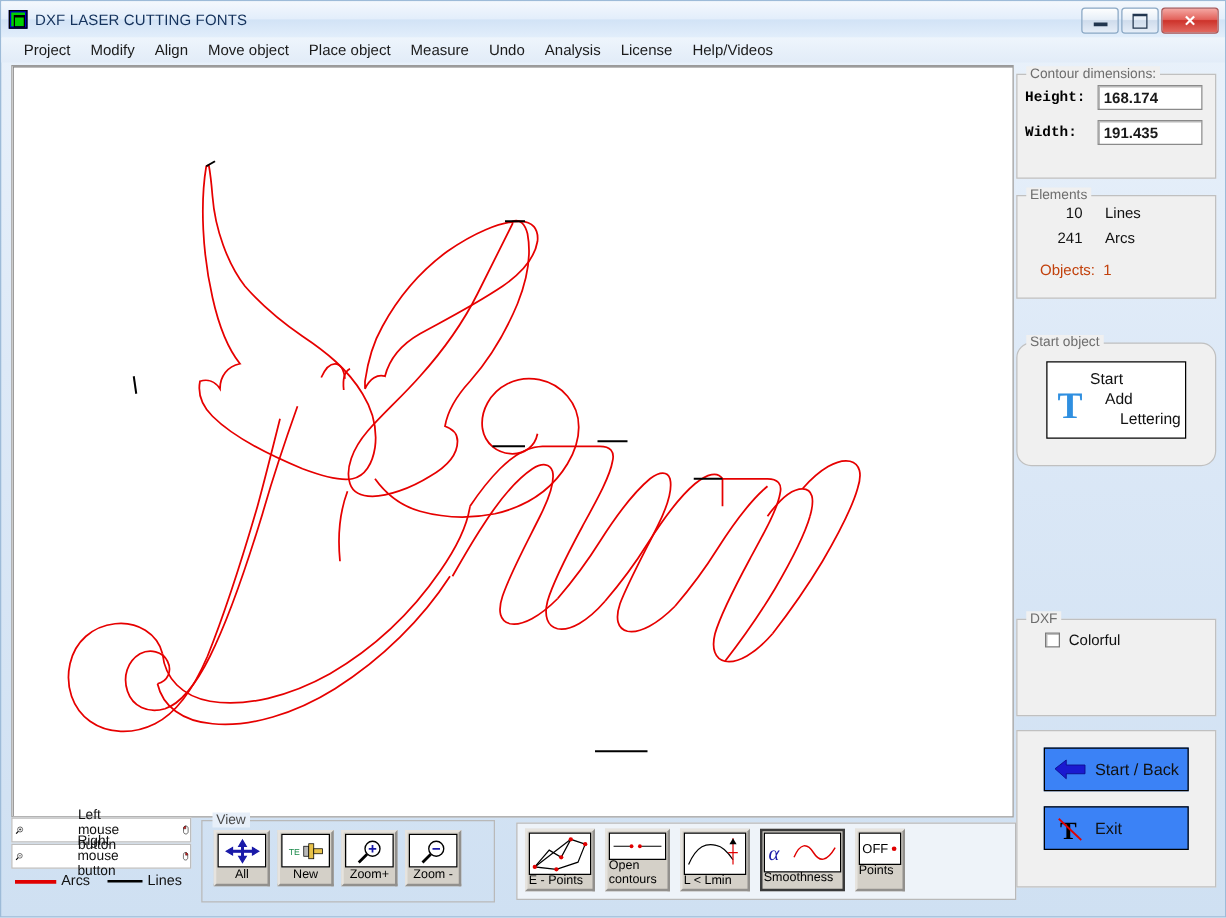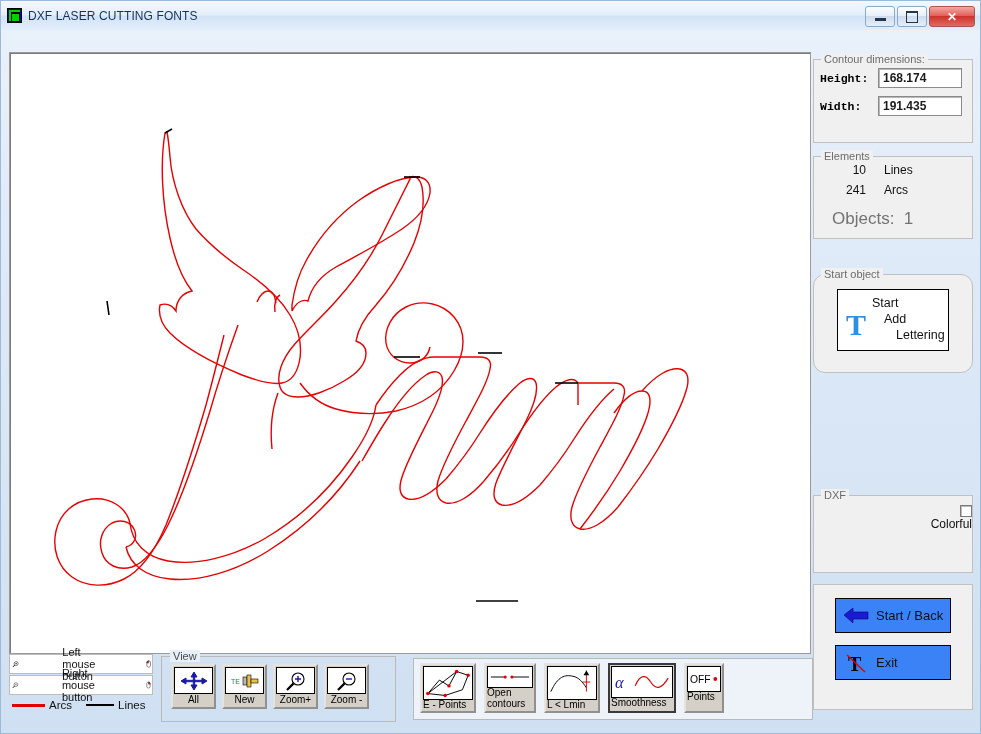--- a/index.html
+++ b/index.html
@@ -134,36 +134,36 @@
   .dim-row{display:flex;align-items:center;margin:8px 0 0 6px;}
   .dim-lbl{font-family:"Liberation Mono",monospace;font-size:11.5px;color:#000;width:58px;font-weight:bold;}
   .dim-input{
     width:84px;height:20px;border:1px solid #8a8a8a;background:#fff;box-sizing:border-box;
     font-size:12px;font-weight:bold;color:#1a1a1a;padding:2px 0 0 4px;
     box-shadow:inset 1px 1px 0 #b8b8b8;
   }
   .el-row{display:flex;margin:6px 0 0 0;}
   .el-num{width:52px;text-align:right;font-size:12px;color:#111;}
   .el-lbl{margin-left:18px;font-size:12px;color:#111;}
-  .objects{margin:12px 0 0 18px;font-size:17px;color:#737373;}
+  .objects{margin:12px 0 0 18px;font-size:12px;color:#c2410c;}
   .big-btn{
     background:#fff;border:1px solid #000;box-sizing:border-box;
     display:flex;align-items:center;position:relative;
   }
   .start-add{
     width:112px;height:62px;margin:14px auto 0 auto;position:relative;
   }
   .start-add .t-glyph{
     position:absolute;left:8px;top:22px;font-size:30px;line-height:26px;
     color:#2f8fe0;font-weight:bold;font-family:"Liberation Serif",serif;
   }
   .start-add .l1{position:absolute;left:34px;top:6px;font-size:12.5px;color:#111;}
   .start-add .l2{position:absolute;left:46px;top:22px;font-size:12.5px;color:#111;}
   .start-add .l3{position:absolute;left:58px;top:38px;font-size:12.5px;color:#111;}
-  .cb-row{display:flex;align-items:flex-end;margin:9px 0 0 22px;flex-direction:column;}
+  .cb-row{display:flex;align-items:center;margin:9px 0 0 22px;}
   .cbx{width:12px;height:12px;border:1px solid #7a7a7a;background:#fff;box-sizing:border-box;
        box-shadow:inset 1px 1px 0 #bdbdbd;}
   .cb-row span{font-size:12px;color:#111;margin-left:7px;}
   .save-btn{
     width:112px;height:36px;margin:7px auto 0 auto;border:1px solid #000;background:#fff;
     display:flex;align-items:center;justify-content:center;gap:10px;box-sizing:border-box;
   }
   .save-btn span{font-size:13px;color:#111;}
   .bottom-grp{
     position:absolute;left:812px;top:583px;width:160px;height:126px;
@@ -189,20 +189,32 @@
       <div class="win-btn">
           <i class="min-glyph"></i>
         </div>
       <div class="win-btn">
           <i class="max-glyph"></i>
         </div>
       <div class="win-btn close">✕</div>
     </div>
   </div>
 
+  <div class="menubar">
+    <div class="menu-item">Project</div>
+    <div class="menu-item">Modify</div>
+    <div class="menu-item">Align</div>
+    <div class="menu-item">Move object</div>
+    <div class="menu-item">Place object</div>
+    <div class="menu-item">Measure</div>
+    <div class="menu-item">Undo</div>
+    <div class="menu-item">Analysis</div>
+    <div class="menu-item">License</div>
+    <div class="menu-item">Help/Videos</div>
+  </div>
 
   <div class="canvas-wrap">
     <svg viewBox="0 0 800 600" xmlns="http://www.w3.org/2000/svg">
       <g fill="none" stroke="#e60000" stroke-width="1.4">
 
         <path d="M155 80 C150 110 152 150 160 185 C166 212 174 228 182 238
                  C172 240 166 248 166 258 C162 252 156 250 150 252
                  C148 262 152 272 160 280
                  C180 300 215 315 232 322
                  C248 328 262 332 272 330

